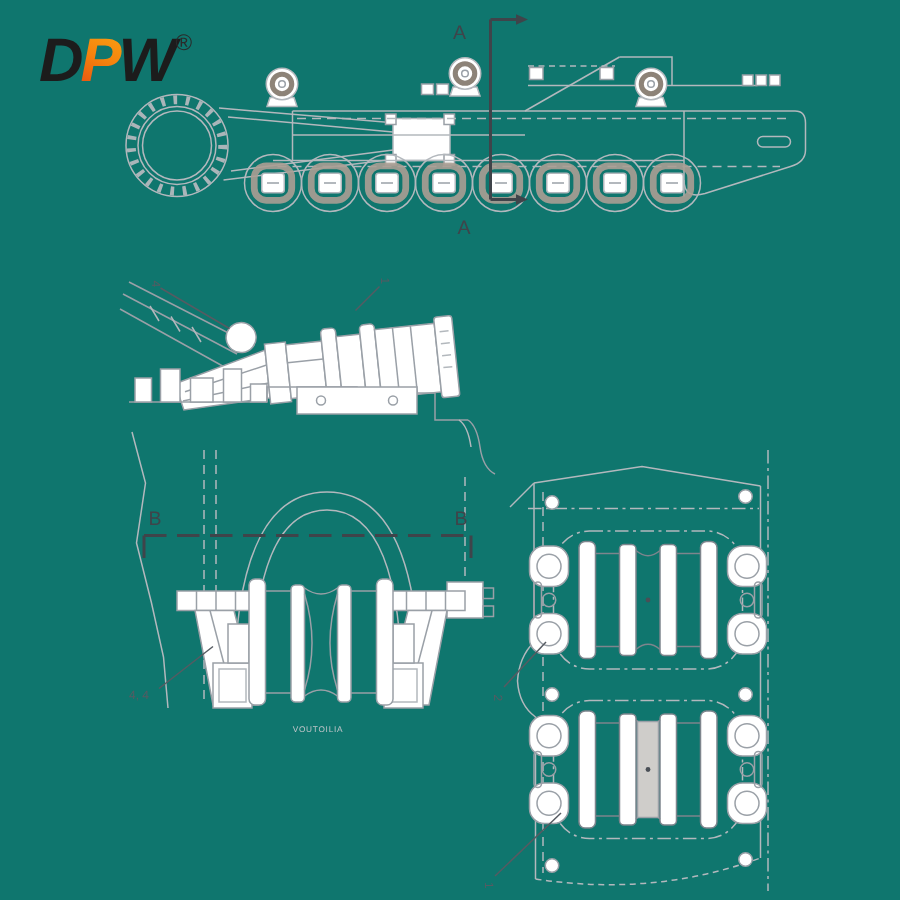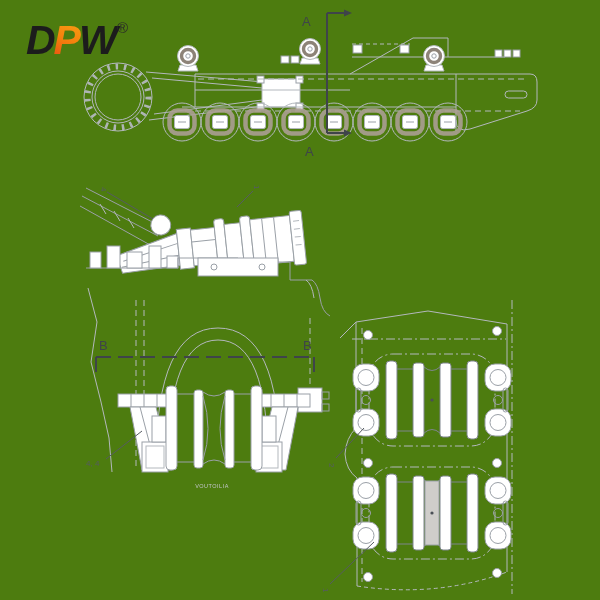--- a/index.html
+++ b/index.html
@@ -1,16 +1,16 @@
 <!DOCTYPE html>
 <html><head>
 <meta charset="utf-8">
 <style>
   html,body{margin:0;padding:0;background:#ffffff;}
-  .sheet{position:relative;width:600px;height:600px;background:#4d7c0f;overflow:hidden;
+  .sheet{position:relative;width:600px;height:600px;background:#0f766e;overflow:hidden;
          font-family:"Liberation Sans", sans-serif;text-align:center;}
   svg{display:block;}
   
   .s1{stroke:#b3b8bd;fill:none;stroke-width:1;}
   .s1f{stroke:#b3b8bd;fill:#fff;stroke-width:1;}
   .s2{stroke:#9aa0a7;fill:none;stroke-width:1;}
   .s2f{stroke:#9aa0a7;fill:#fff;stroke-width:1;}
   .s3{stroke:#7e858d;fill:none;stroke-width:1;}
   .s3f{stroke:#7e858d;fill:#fff;stroke-width:1;}
   .dash{stroke-dasharray:6 4;}

